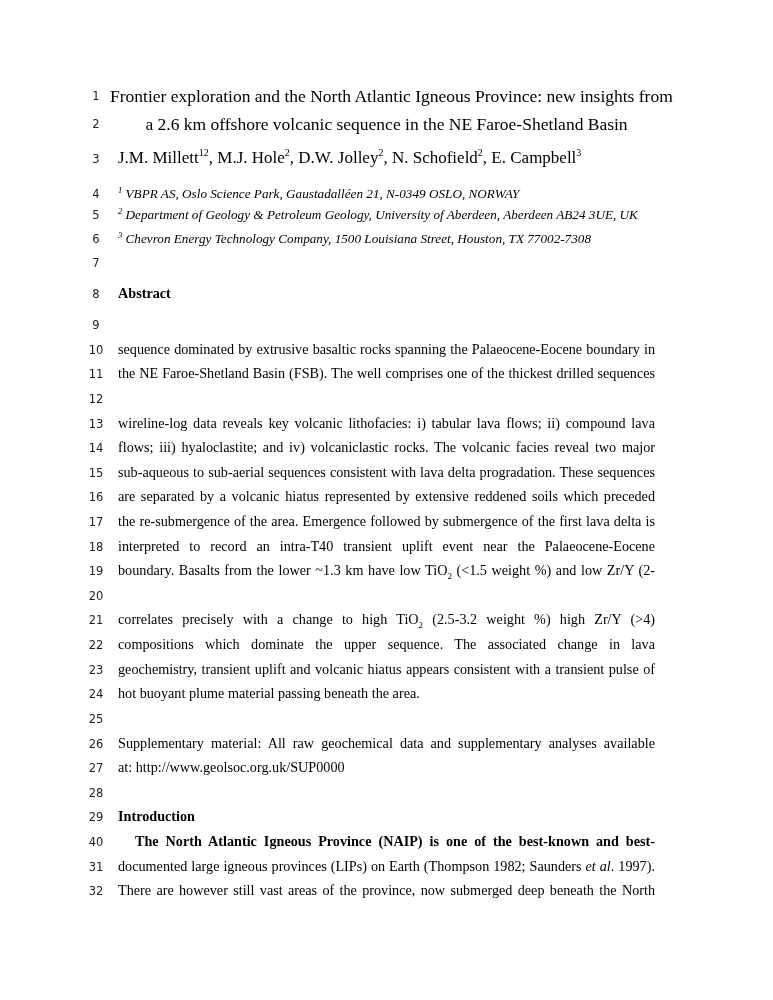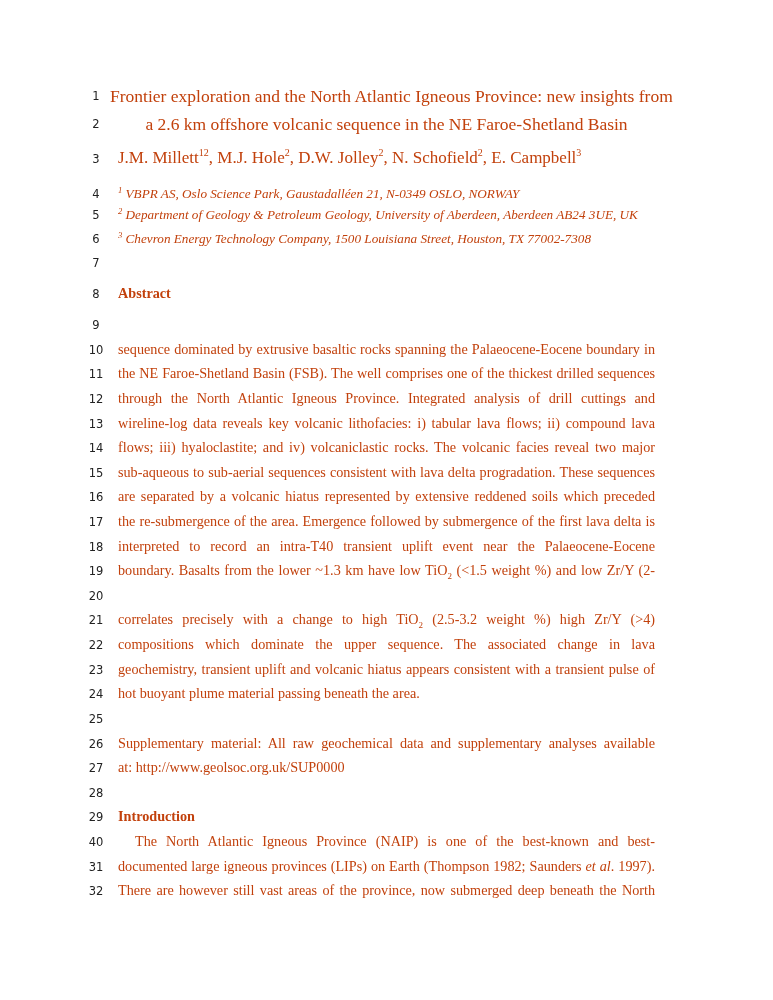--- a/index.html
+++ b/index.html
@@ -4,31 +4,31 @@
   <style>
     html, body { margin: 0; padding: 0; background: #ffffff; }
     body { width: 773px; height: 1000px; position: relative; overflow: hidden; }
     .page { position: absolute; left: 0; top: 0; width: 773px; height: 1000px; background: #fff; }
     .ln {
       position: absolute; left: 84px; width: 24px; text-align: center;
       font-family: "DejaVu Sans", sans-serif; font-size: 11.5px; color: #222;
     }
     .tx {
       position: absolute; left: 118px; width: 537px;
-      font-family: "Liberation Serif", serif; color: #c2410c; white-space: nowrap;
+      font-family: "Liberation Serif", serif; color: #000000; white-space: nowrap;
     }
     .title { font-size: 17.5px; text-align: center; left: 110px; width: 553px; }
     .authors { font-size: 17px; }
     .aff { font-size: 13.2px; font-style: italic; }
     .aff sup { font-size: 8.5px; }
     .heading { font-size: 14.2px; font-weight: bold; }
     .body { font-size: 14.2px; text-align: justify; text-align-last: justify; }
     .body.last { text-align-last: left; }
     .indent { text-indent: 40px; }
-    .indent2 { text-indent: 17px; }
+    .indent2 { text-indent: 17px; font-weight: bold; }
     sup { font-size: 10px; line-height: 0; }
     sub { font-size: 9px; line-height: 0; }
     .b { font-weight: normal; }
     .i { font-style: italic; }
   </style>
 </head>
 <body>
 
 <div class="page">
 
@@ -73,21 +73,20 @@
   </div>
 
   <div class="tx aff" style="top:186px"><sup>1</sup> <span>VBPR AS, Oslo Science Park, Gaustadalléen 21, N-0349 OSLO, NORWAY</span></div>
   <div class="tx aff" style="top:207px"><sup>2</sup> <span>Department of Geology &amp; Petroleum Geology, University of Aberdeen, Aberdeen AB24 3UE, UK</span></div>
   <div class="tx aff" style="top:231px"><sup>3</sup> <span>Chevron Energy Technology Company, 1500 Louisiana Street, Houston, TX 77002-7308</span></div>
 
   <div class="tx heading" style="top:285px">Abstract</div>
 
   <div class="tx body" style="top:341px">sequence dominated by extrusive basaltic rocks spanning the Palaeocene-Eocene boundary in</div>
   <div class="tx body" style="top:365px">the NE Faroe-Shetland Basin (FSB). The well comprises one of the thickest drilled sequences</div>
-  <div class="tx body" style="top:390px">through the North Atlantic Igneous Province. Integrated analysis of drill cuttings and</div>
   <div class="tx body" style="top:415px">wireline-log data reveals key volcanic lithofacies: i) tabular lava flows; ii) compound lava</div>
   <div class="tx body" style="top:439px">flows; iii) hyaloclastite; and iv) volcaniclastic rocks. The volcanic facies reveal two major</div>
   <div class="tx body" style="top:464px">sub-aqueous to sub-aerial sequences consistent with lava delta progradation. These sequences</div>
   <div class="tx body" style="top:513px">the re-submergence of the area. Emergence followed by submergence of the first lava delta is</div>
   <div class="tx body" style="top:488px">are separated by a volcanic hiatus represented by extensive reddened soils which preceded</div>
   <div class="tx body" style="top:538px">interpreted to record an intra-T40 transient uplift event near the Palaeocene-Eocene</div>
   <div class="tx body" style="top:562px"><span>boundary. Basalts from the lower ~1.3 km have low TiO</span><sub>2</sub><span> (&lt;1.5 weight %) and low Zr/Y (2-</span></div>
   <div class="tx body" style="top:611px"><span>correlates precisely with a change to high TiO</span><sub>2</sub><span> (2.5-3.2 weight %) high Zr/Y (&gt;4)</span></div>
   <div class="tx body" style="top:636px">compositions which dominate the upper sequence. The associated change in lava</div>
   <div class="tx body" style="top:661px">geochemistry, transient uplift and volcanic hiatus appears consistent with a transient pulse of</div>

